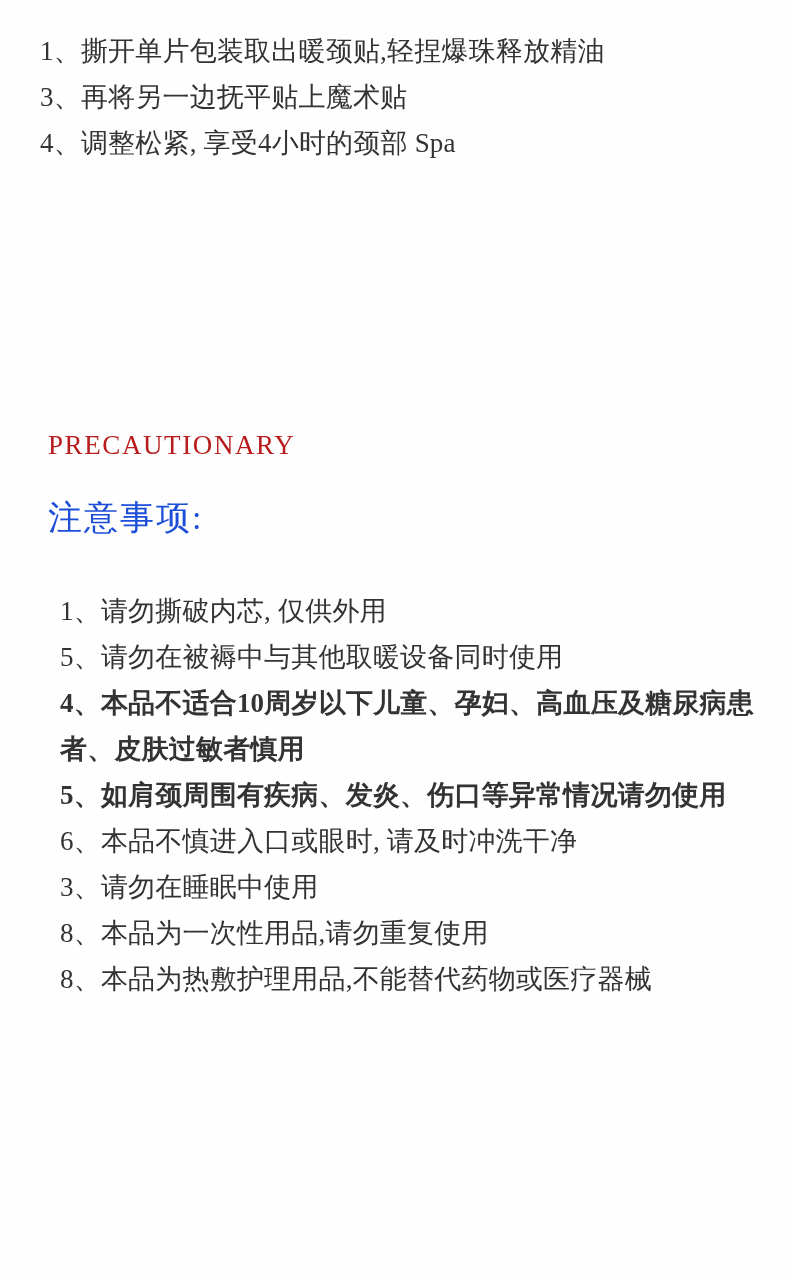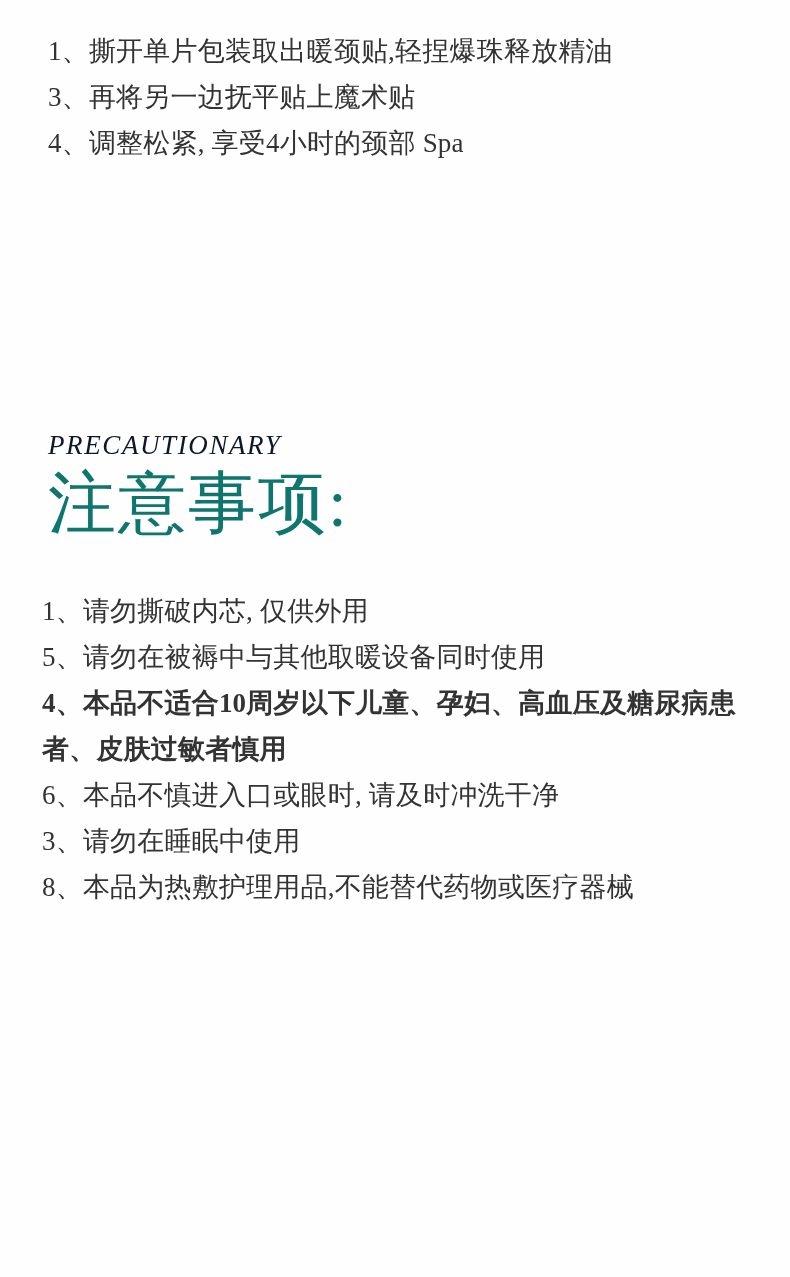--- a/index.html
+++ b/index.html
@@ -18,59 +18,58 @@
     position: relative;
     width: 790px;
     height: 1277px;
     background: #fefefe;
     box-sizing: border-box;
   }
 
   
   .usage-block {
     position: absolute;
-    left: 48px;
+    left: 40px;
     top: 28px;
     width: 700px;
   }
   .usage-line {
     font-size: 27px;
     line-height: 46px;
     color: #333333;
     letter-spacing: 0.2px;
     white-space: nowrap;
   }
 
   
   .precaution-head {
     position: absolute;
     left: 48px;
     top: 428px;
     width: 700px;
   }
   .precaution-en {
     font-family: "Liberation Serif", "DejaVu Serif", serif;
-    font-style: italic;
     font-size: 27px;
     letter-spacing: 1.6px;
-    color: #0f172a;
+    color: #b91c1c;
     line-height: 34px;
   }
   .precaution-cn {
-    font-size: 68px;
+    font-size: 34px;
     line-height: 70px;
     letter-spacing: 2px;
-    color: #0f766e;
-    margin-top: 6px;
+    color: #1d4ed8;
+    margin-top: 21px;
   }
 
   
   .precaution-list {
     position: absolute;
-    left: 42px;
+    left: 60px;
     top: 588px;
     width: 700px;
   }
   .precaution-item {
     font-size: 27px;
     line-height: 46px;
     color: #333333;
     letter-spacing: 0.2px;
   }
   .precaution-item.wrap {
@@ -94,18 +93,20 @@
 
   <div class="precaution-head">
     <div class="precaution-en">PRECAUTIONARY</div>
     <div class="precaution-cn">注意事项:</div>
   </div>
 
   <div class="precaution-list">
     <div class="precaution-item nowrap">1、请勿撕破内芯, 仅供外用</div>
     <div class="precaution-item nowrap">5、请勿在被褥中与其他取暖设备同时使用</div>
     <div class="precaution-item wrap">4、本品不适合10周岁以下儿童、孕妇、高血压及糖尿病患者、皮肤过敏者慎用</div>
+    <div class="precaution-item wrap">5、如肩颈周围有疾病、发炎、伤口等异常情况请勿使用</div>
     <div class="precaution-item nowrap">6、本品不慎进入口或眼时, 请及时冲洗干净</div>
     <div class="precaution-item nowrap">3、请勿在睡眠中使用</div>
+    <div class="precaution-item nowrap">8、本品为一次性用品,请勿重复使用</div>
     <div class="precaution-item nowrap">8、本品为热敷护理用品,不能替代药物或医疗器械</div>
   </div>
 
 </div>
 
 </body></html>

